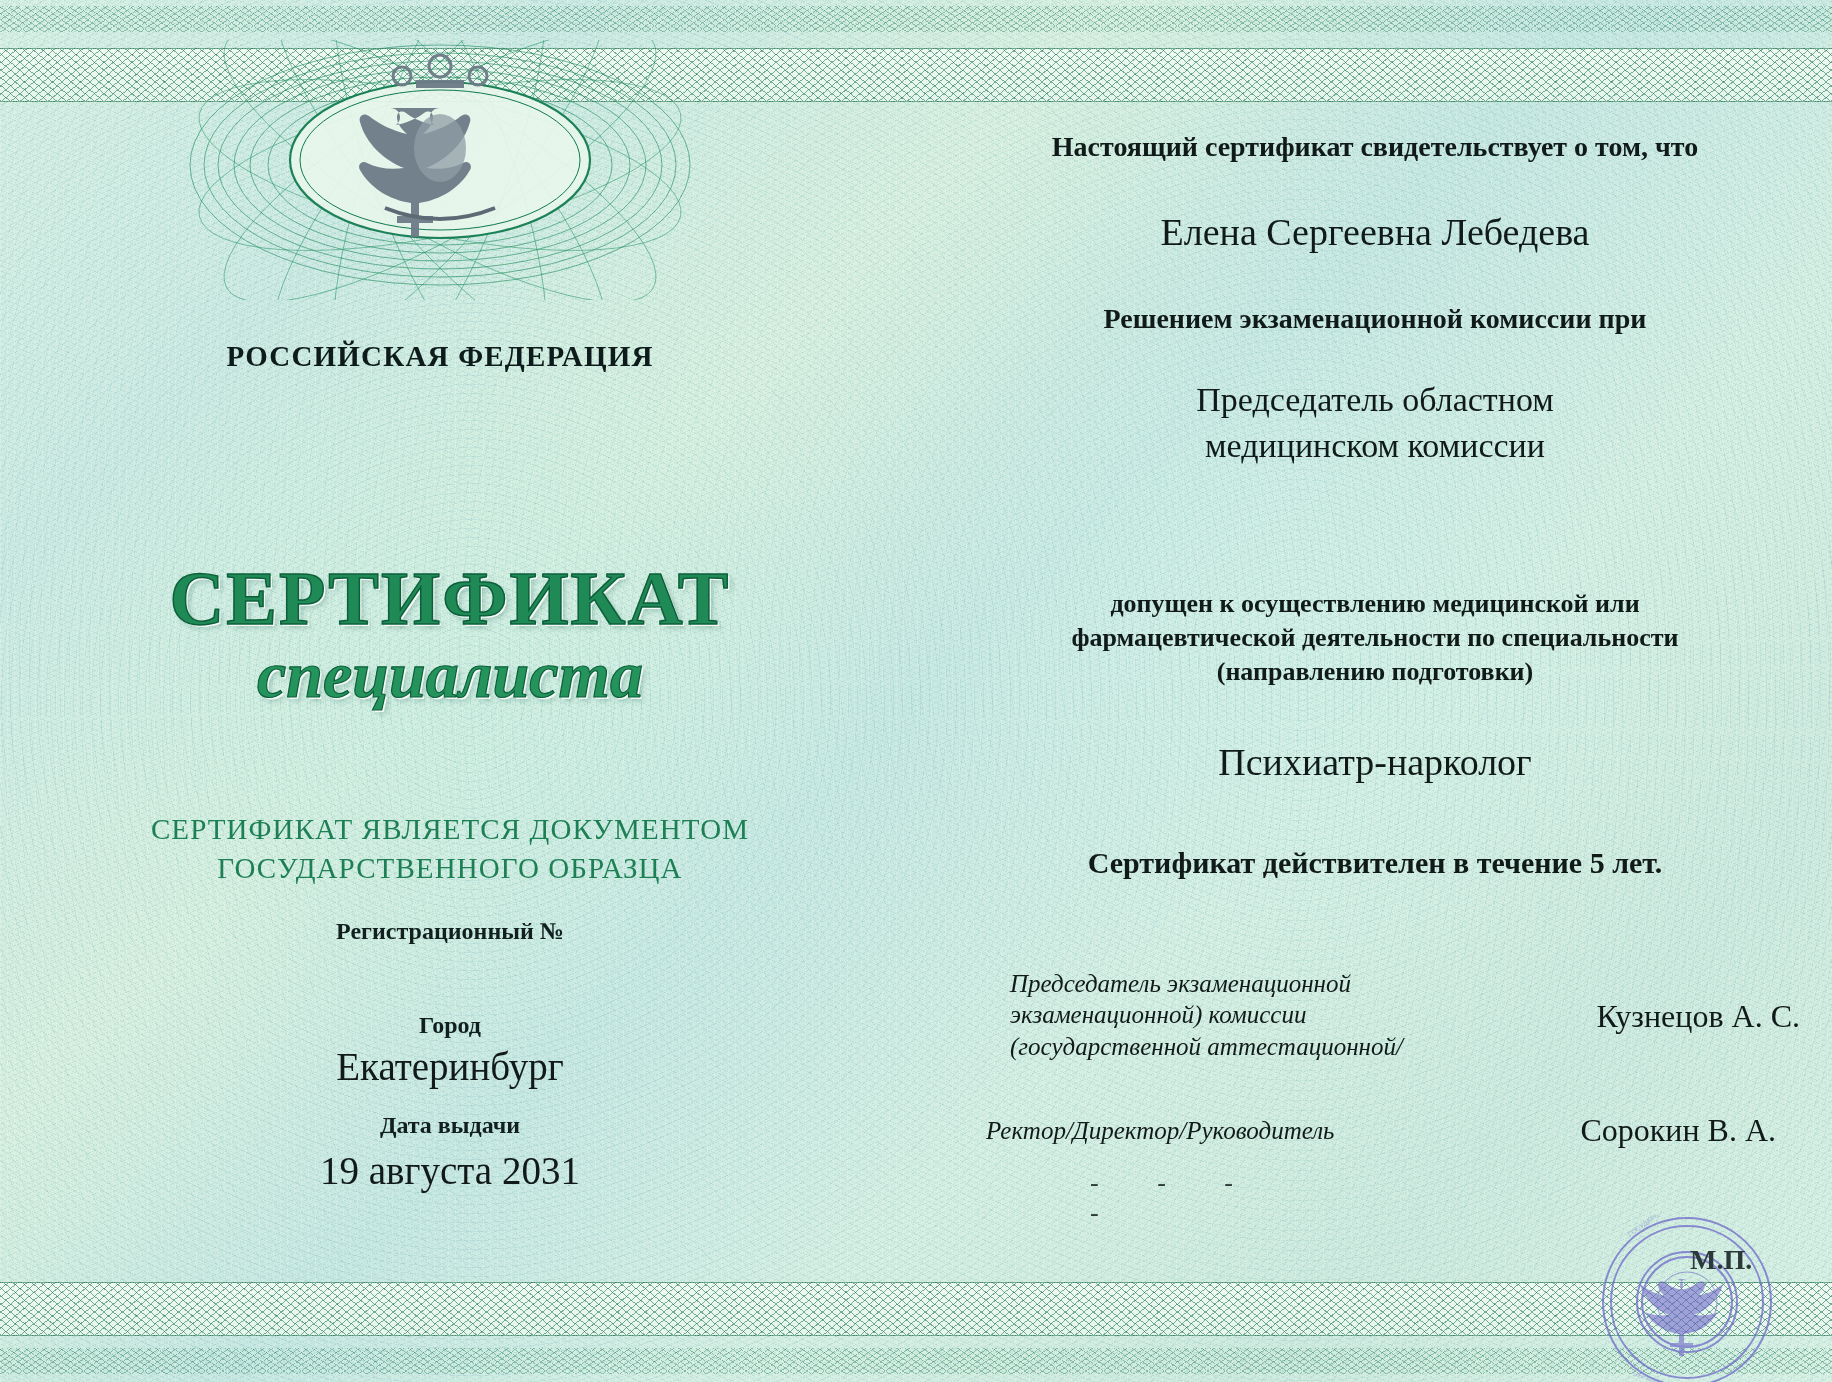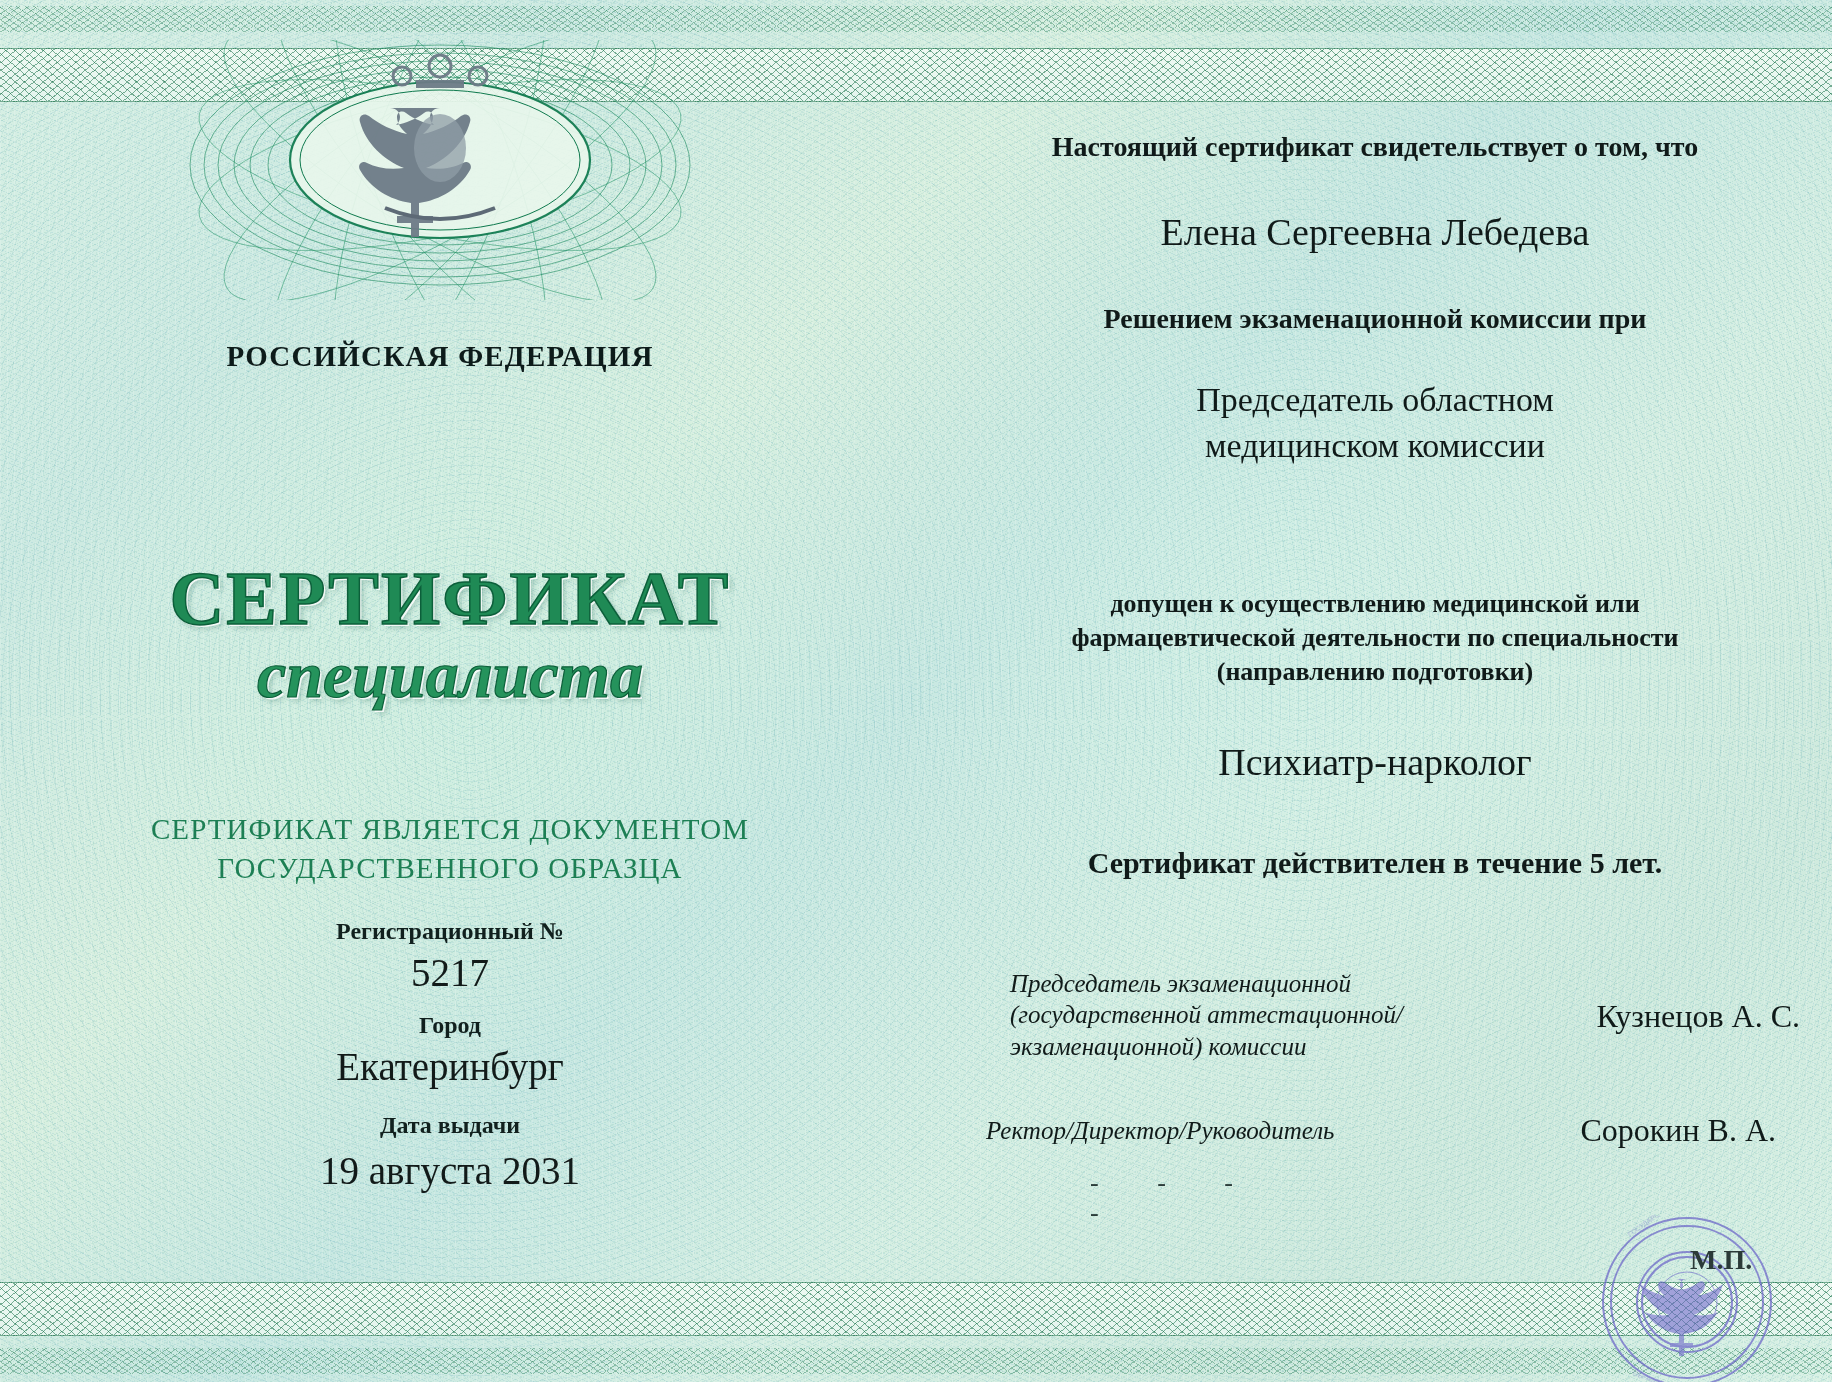--- a/index.html
+++ b/index.html
@@ -319,21 +319,20 @@
     <div class="l1">СЕРТИФИКАТ</div>
     <div class="l2">специалиста</div>
   </div>
 
   <div class="gost">
     <div>СЕРТИФИКАТ ЯВЛЯЕТСЯ ДОКУМЕНТОМ</div>
     <div>ГОСУДАРСТВЕННОГО  ОБРАЗЦА</div>
   </div>
 
   <div class="field-label" id="reg-label">Регистрационный №</div>
-  <div class="field-value" id="reg-value">5217</div>
 
   <div class="field-label" id="city-label">Город</div>
   <div class="field-value" id="city-value">Екатеринбург</div>
 
   <div class="field-label" id="date-label">Дата выдачи</div>
   <div class="field-value" id="date-value">19 августа 2031</div>
 
   <div class="right">
     <div class="r-lead">Настоящий сертификат свидетельствует о том, что</div>
     <div class="r-name">Елена Сергеевна Лебедева</div>
@@ -347,22 +346,22 @@
       <div>фармацевтической деятельности по специальности</div>
       <div>(направлению подготовки)</div>
     </div>
     <div class="r-spec">Психиатр-нарколог</div>
     <div class="r-valid">Сертификат действителен в течение 5 лет.</div>
   </div>
 
   <div class="sign-block">
     <div class="sign-role">
       <div>Председатель экзаменационной</div>
+      <div>экзаменационной) комиссии</div>
       <div>(государственной  аттестационной/</div>
-      <div>экзаменационной) комиссии</div>
     </div>
     <div class="sign-name">Кузнецов А. С.</div>
   </div>
 
   <div class="sign-block2">
     <div class="sign-role">Ректор/Директор/Руководитель</div>
     <div class="sign-name">Сорокин В. А.</div>
   </div>
 
   <div class="dashes">-  -  -  -</div>

